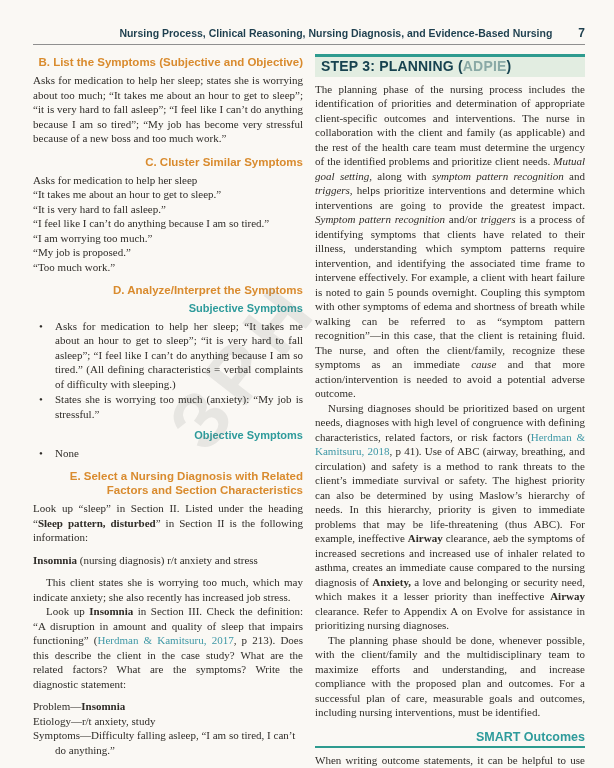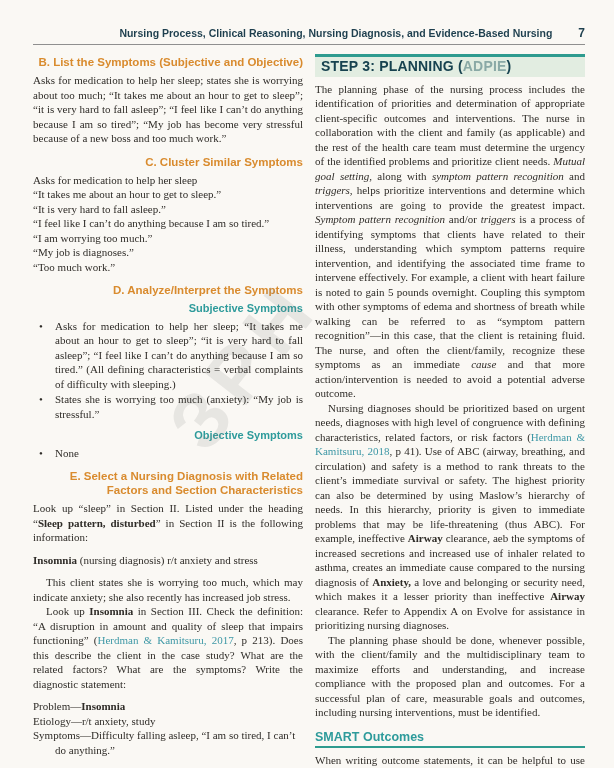--- a/index.html
+++ b/index.html
@@ -64,21 +64,21 @@
   .step-box .step-title {
     font-family:"Liberation Sans", sans-serif; font-weight:bold;
     font-size:14px; letter-spacing:0.2px; color:#17424f; text-align:left;
   }
 
   
   .smart-heading {
     font-family:"Liberation Sans", sans-serif; font-weight:bold;
     font-size:12.5px; color:#2e9b9b;
     border-bottom:2px solid #2e9b8f;
-    padding-bottom:2px; margin:10px 0 5px 0; text-align:left;
+    padding-bottom:2px; margin:10px 0 5px 0; text-align:right;
   }
 
   
   .watermark {
     position:absolute; left:150px; top:320px;
     transform:rotate(-52deg);
     font-family:"Liberation Sans", sans-serif; font-weight:bold;
     font-size:78px; letter-spacing:10px;
     color:rgba(125,125,125,0.15);
     pointer-events:none; white-space:nowrap;
@@ -102,21 +102,21 @@
     <div class="col">
       <div class="h-orange first">B. List the Symptoms (Subjective and Objective)</div>
       <p>Asks for medication to help her sleep; states she is worrying about too much; “It takes me about an hour to get to sleep”; “it is very hard to fall asleep”; “I feel like I can’t do anything because I am so tired”; “My job has become very stressful because of a new boss and too much work.”</p>
 
       <div class="h-orange">C. Cluster Similar Symptoms</div>
       <div class="line">Asks for medication to help her sleep</div>
       <div class="line">“It takes me about an hour to get to sleep.”</div>
       <div class="line">“It is very hard to fall asleep.”</div>
       <div class="line">“I feel like I can’t do anything because I am so tired.”</div>
       <div class="line">“I am worrying too much.”</div>
-      <div class="line">“My job is diagnoses.”</div>
+      <div class="line">“My job is proposed.”</div>
       <div class="line">“Too much work.”</div>
 
       <div class="h-orange">D. Analyze/Interpret the Symptoms</div>
       <div class="h-teal" style="margin-top:0;">Subjective Symptoms</div>
       <div class="bullet-item">
         <span class="bullet">•</span>
         <span>Asks for medication to help her sleep; “It takes me about an hour to get to sleep”; “it is very hard to fall asleep”; “I feel like I can’t do anything because I am so tired.” (All defining characteristics = verbal complaints of difficulty with sleeping.)</span>
       </div>
       <div class="bullet-item">
         <span class="bullet">•</span>

